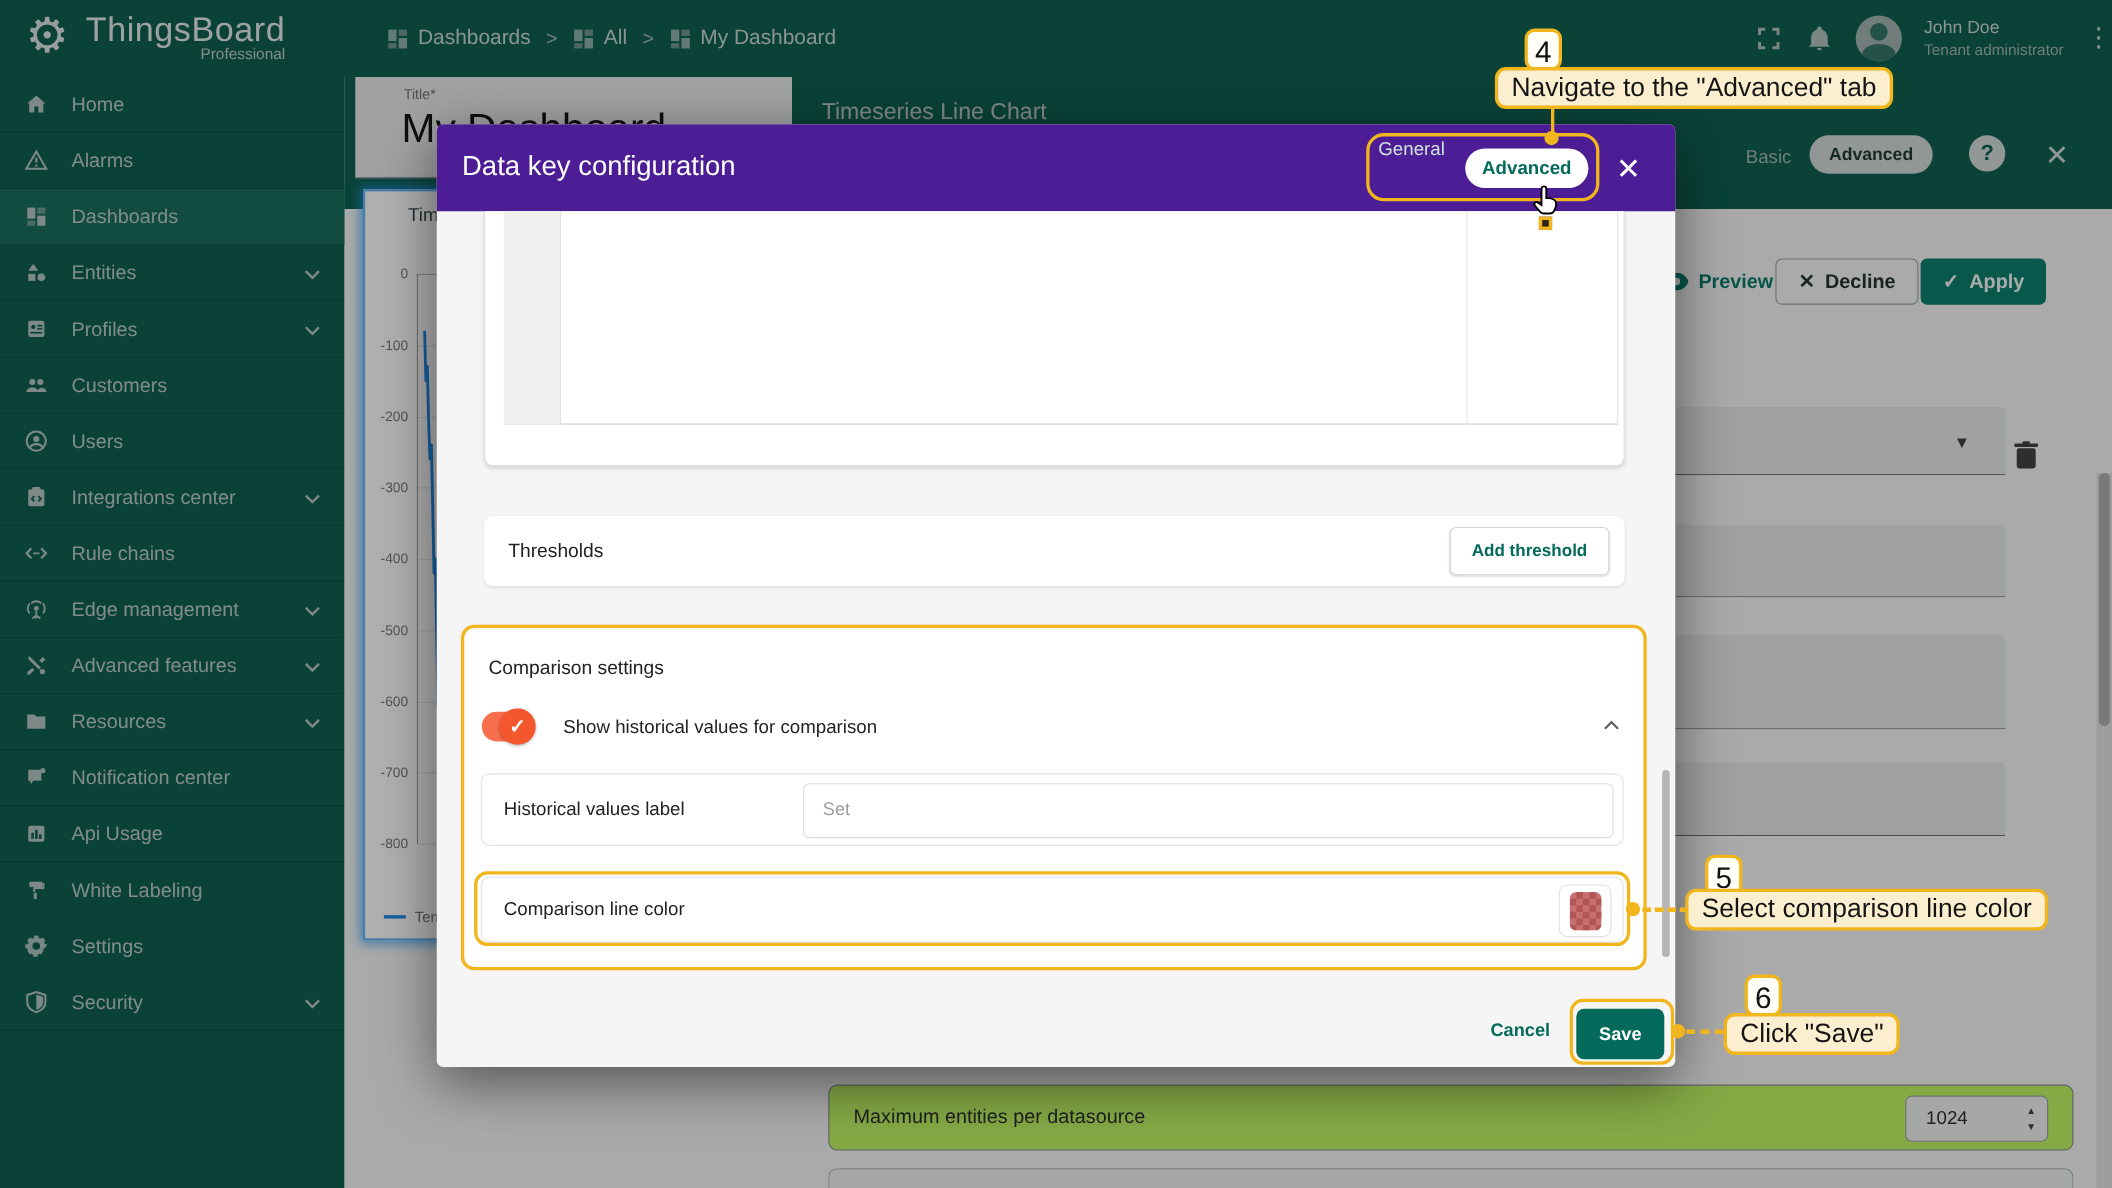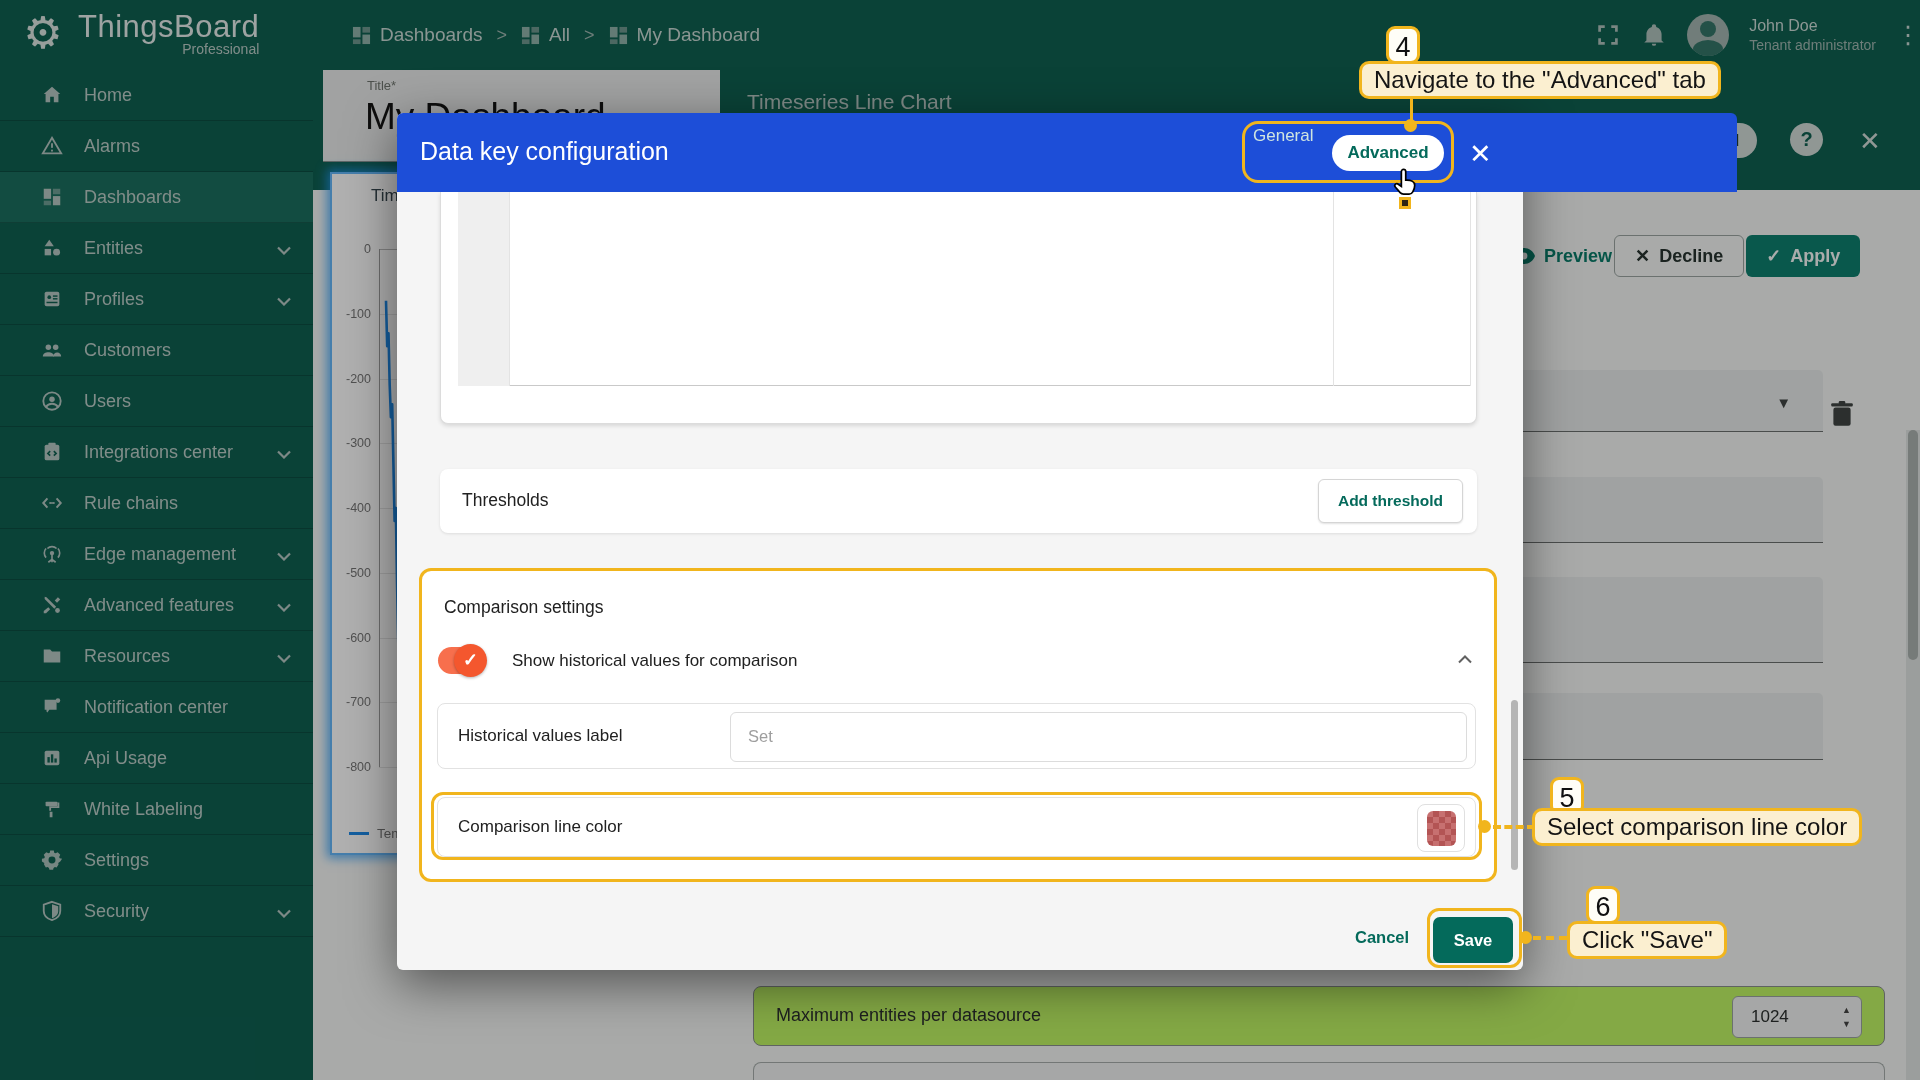--- a/index.html
+++ b/index.html
@@ -22,21 +22,21 @@
   .tb-icon { width:26px; height:26px; color:#aec0bb; }
   .avatar { width:42px; height:42px; border-radius:50%; background:#a3b4af; position:relative; overflow:hidden; }
   .avatar:before { content:""; position:absolute; left:13px; top:7px; width:16px; height:16px; border-radius:50%; background:#0F5F50; opacity:.75; }
   .avatar:after { content:""; position:absolute; left:6px; top:26px; width:30px; height:18px; border-radius:50%; background:#0F5F50; opacity:.75; }
   .user-name { color:#c9d8d4; font-size:16px; }
   .user-role { color:#9fb5af; font-size:14px; margin-top:2px; }
   .kebab { color:#c6d6d1; font-size:24px; letter-spacing:0; line-height:14px; width:14px; text-align:center; }
 
   
   .sidebar { position:absolute; left:0; top:70px; width:313px; height:1010px; background:#0F5F50; z-index:5; }
-  .side-item { position:relative; height:51px; display:flex; align-items:center; padding-left:40px; border-bottom:1px solid rgba(0,0,0,0.18); cursor:pointer; }
+  .side-item { position:relative; height:51px; display:flex; align-items:center; padding-left:21px; border-bottom:1px solid rgba(0,0,0,0.18); cursor:pointer; }
   .side-item.active { background:#1B6E5D; }
   .side-ic { width:24px; height:24px; margin-right:20px; color:#b3c5c0; flex:none; display:flex; align-items:center; justify-content:center; font-size:20px; }
   .side-ic svg { width:22px; height:22px; }
   .side-label { color:#b9cac5; font-size:18px; white-space:nowrap; }
   .side-chev { position:absolute; right:22px; color:#b3c5c0; width:14px; height:14px; }
   .side-badge { position:absolute; right:18px; background:#b6c4c0; color:#0d4a3e; font-weight:bold; font-size:12px; padding:3px 10px; border-radius:11px; }
 
   
   .bgpanel { position:absolute; left:313px; top:70px; width:1607px; height:1010px; background:#f2f4f3; }
   .panel-head { position:absolute; left:0; top:0; width:1607px; height:120px; background:#0F5F50; }
@@ -72,21 +72,21 @@
   .max-val { position:absolute; left:18px; top:10px; font-size:17px; color:#2b2f2e; }
   .stepper { position:absolute; right:10px; top:6px; font-size:9px; color:#444; line-height:14px; text-align:center; }
   .bottom-edge { position:absolute; left:440px; top:992px; width:1132px; height:18px; border:1px solid #a5aba9; border-bottom:none; border-radius:8px 8px 0 0; background:#eef0ef; }
   .right-scroll { position:absolute; left:1593px; top:360px; width:14px; height:650px; background:#dfe2e1; }
   .right-thumb { position:absolute; left:2px; top:0; width:10px; height:230px; background:#aab0ae; border-radius:5px; }
 
   .dim { position:absolute; left:0; top:0; width:1920px; height:1080px; background:rgba(0,0,0,0.30); z-index:10; }
 
   
   .modal { position:absolute; left:397px; top:113px; width:1126px; height:857px; background:#f5f5f5; border-radius:6px; box-shadow:0 14px 50px rgba(0,0,0,0.5); z-index:50; }
-  .modal-head { position:absolute; left:0; top:0; width:1340px; height:79px; background:#1d4ed8; border-radius:6px 6px 0 0; }
+  .modal-head { position:absolute; left:0; top:0; width:1126px; height:79px; background:#4c1d95; border-radius:6px 6px 0 0; }
   .modal-title { position:absolute; left:23px; top:24px; color:#fff; font-size:25px; font-weight:500; }
   .tab-general { position:absolute; left:856px; top:13px; color:#cfe4e0; font-size:17px; cursor:pointer; }
   .tab-advanced { position:absolute; left:935px; top:22px; width:112px; height:36px; background:#fff; border-radius:18px; color:#046A5B; font-weight:bold; font-size:17px; text-align:center; line-height:36px; cursor:pointer; }
   .modal-close { position:absolute; left:1072px; top:25px; color:#fff; font-size:27px; cursor:pointer; }
 
   .preview-card { position:absolute; left:43px; top:79px; width:1037px; height:232px; background:#fff; border:1px solid #dcdcdc; border-top:none; border-radius:0 0 8px 8px; box-shadow:0 2px 4px rgba(0,0,0,0.12); }
   .editor { position:absolute; left:17px; top:0; width:1013px; height:194px; border-bottom:1px solid #c9c9c9; }
   .gutter { position:absolute; left:0; top:0; width:52px; height:194px; background:#efefef; border-right:1px solid #e3e3e3; }
   .editor-div { position:absolute; left:875px; top:0; width:1px; height:194px; background:#e3e3e3; }
   .editor-right { position:absolute; left:1012px; top:0; width:1px; height:194px; background:#e3e3e3; }

